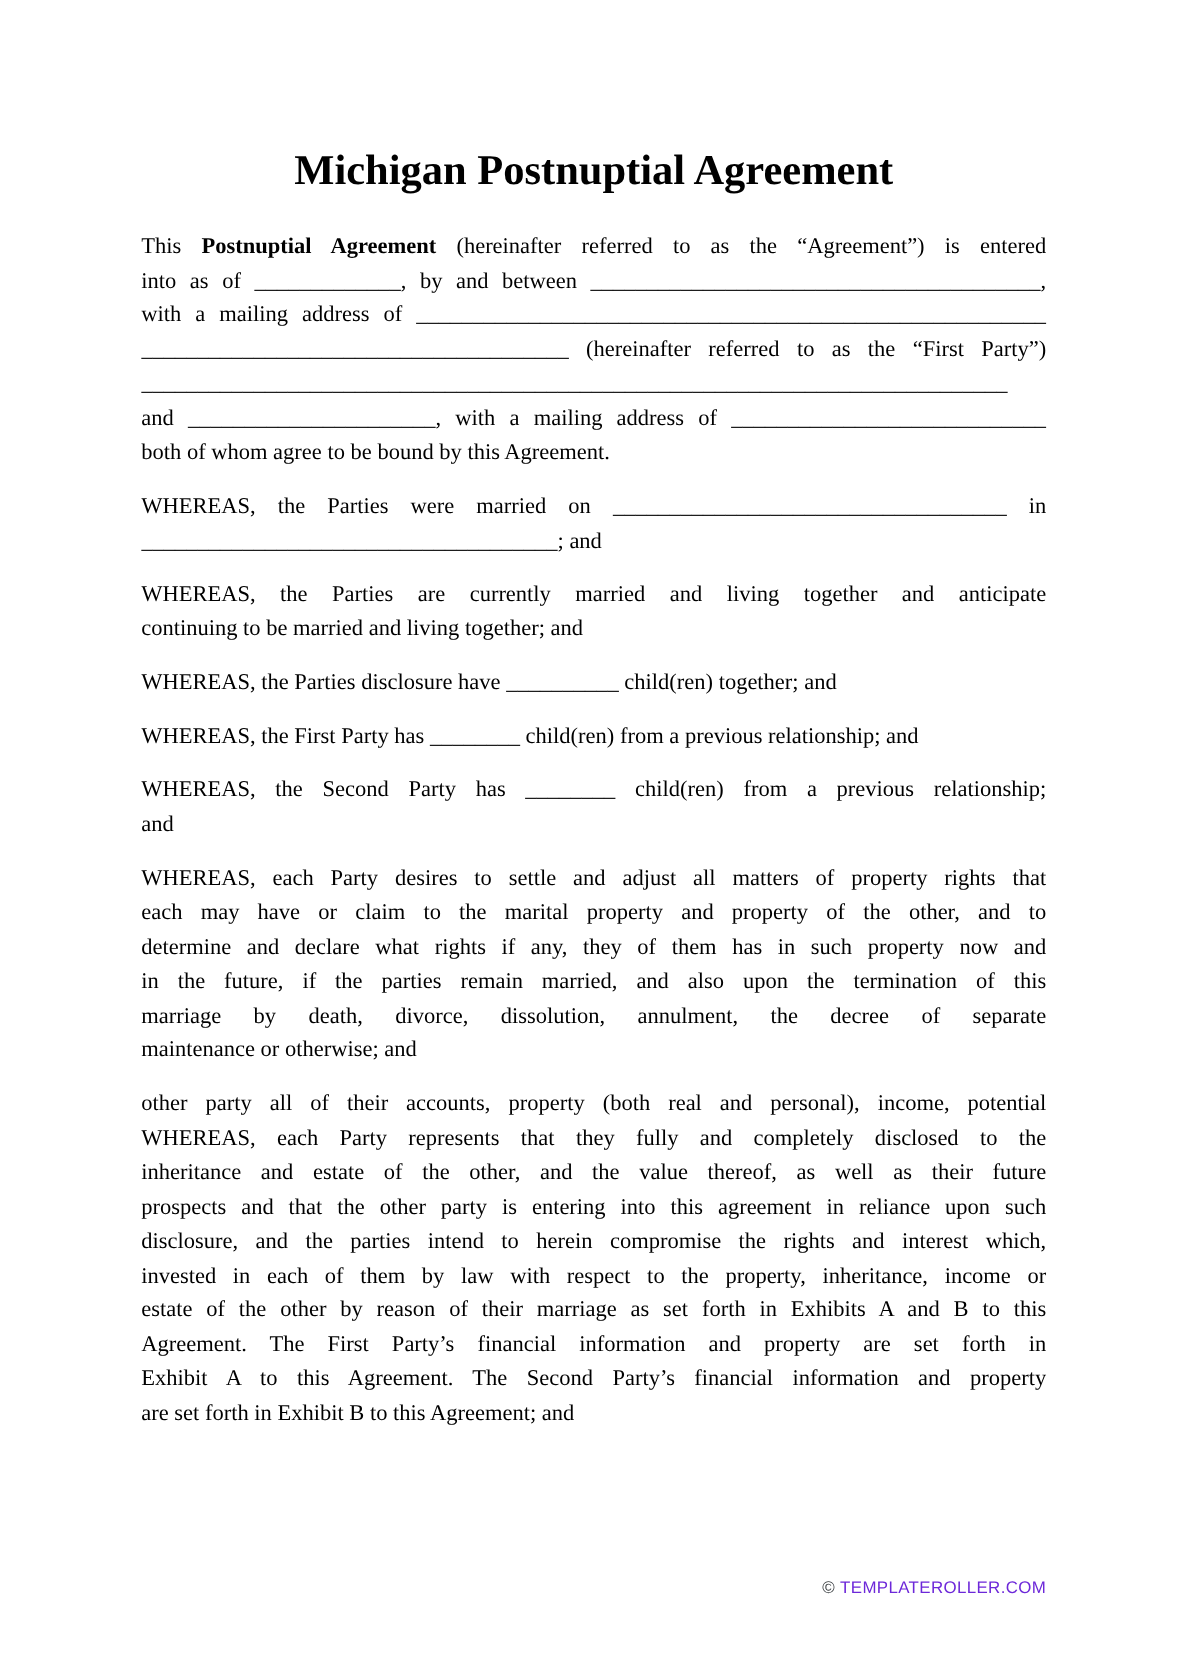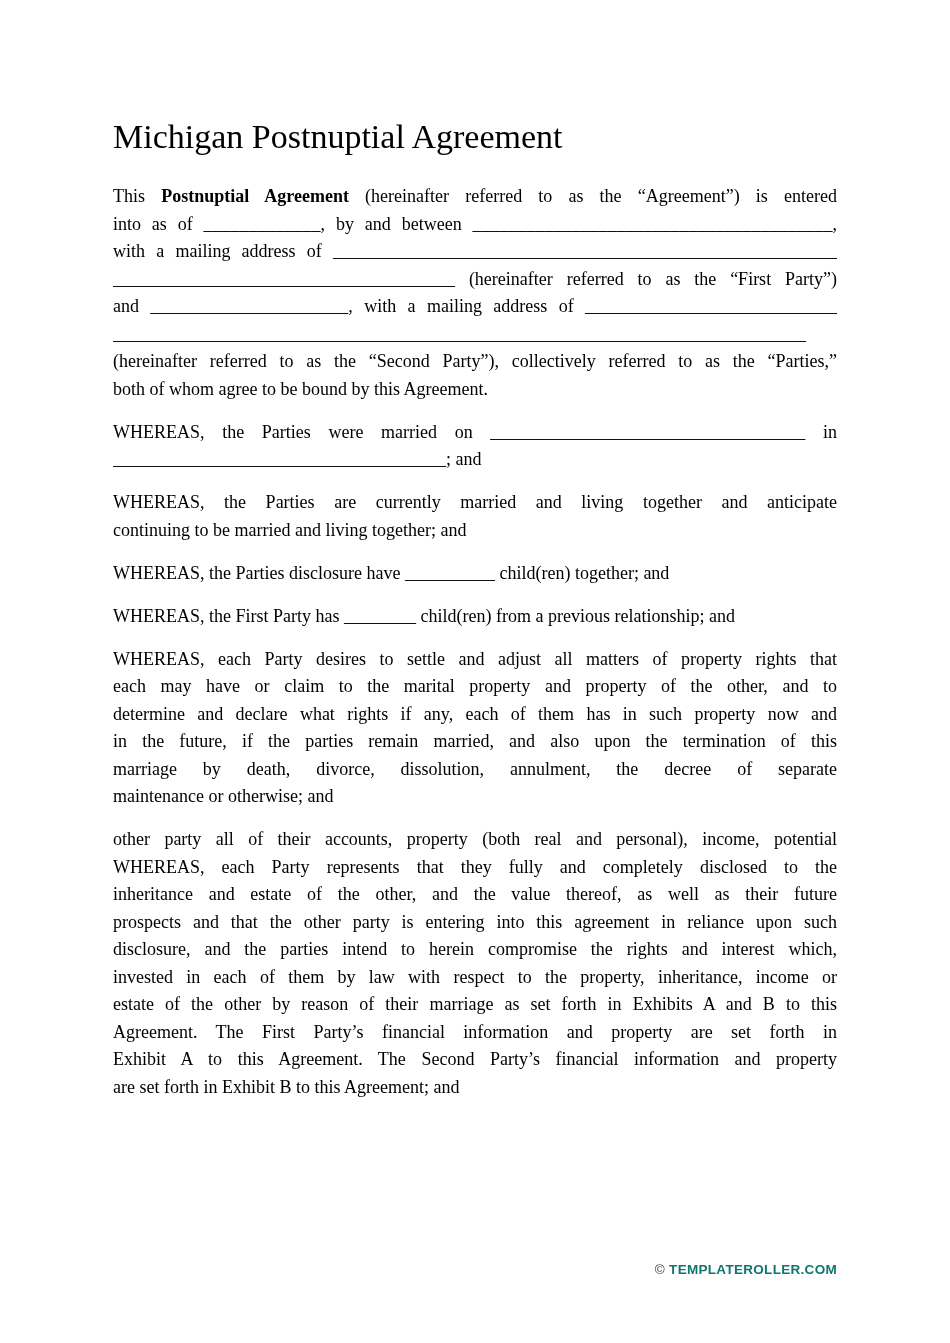--- a/index.html
+++ b/index.html
@@ -9,56 +9,55 @@
     background:#ffffff;
     font-family:"Liberation Serif","DejaVu Serif",serif;
     color:#000;
     box-sizing:border-box;
     padding:0 113px;
     overflow:hidden;
   }
   .title {
     margin:116px 0 26px 0;
     font-size:34px; line-height:41px;
-    font-weight:normal; text-align:left;
+    font-weight:bold; text-align:center;
     white-space:nowrap;
   }
   .para { margin:0 0 15.5px 0; font-size:18px; }
   .ln {
     display:block;
     height:27.5px; line-height:27.5px;
     overflow:hidden;
     white-space:normal;
   }
   .jl { text-align:justify; text-align-last:justify; }
   .footer {
     position:absolute;
     top:1262px; right:113px;
     font-family:"Liberation Sans","DejaVu Sans",sans-serif;
     font-size:13.5px; letter-spacing:0.3px;
     white-space:nowrap;
   }
   .footer .copy { color:#3c4043; margin-right:4px; }
-  .footer .site { color:#0f766e; text-decoration:none; cursor:pointer;font-weight:bold; }
+  .footer .site { color:#6d28d9; text-decoration:none; cursor:pointer; }
 </style>
 </head>
 <body>
 
 <div class="page">
 
   <h1 class="title">Michigan Postnuptial Agreement</h1>
 
   <p class="para">
     <span class="ln jl"><span>This </span><b>Postnuptial Agreement</b><span> (hereinafter referred to as the “Agreement”) is entered</span></span>
     <span class="ln jl">into as of _____________, by and between ________________________________________,</span>
     <span class="ln jl">with a mailing address of ________________________________________________________</span>
     <span class="ln jl">______________________________________ (hereinafter referred to as the “First Party”)</span>
+    <span class="ln jl">_____________________________________________________________________________</span>
     <span class="ln jl">and ______________________, with a mailing address of ____________________________</span>
-    <span class="ln jl">_____________________________________________________________________________</span>
-    <span class="ln jl">(hereinafter referred to as the “Second Party”), collectively referred to as the “Parties,”</span>
     <span class="ln">both of whom agree to be bound by this Agreement.</span>
   </p>
 
   <p class="para">
     <span class="ln jl">WHEREAS, the Parties were married on ___________________________________ in</span>
     <span class="ln">_____________________________________; and</span>
   </p>
 
   <p class="para">
     <span class="ln jl">WHEREAS, the Parties are currently married and living together and anticipate</span>
@@ -66,25 +65,29 @@
   </p>
 
   <p class="para">
     <span class="ln">WHEREAS, the Parties disclosure have __________ child(ren) together; and</span>
   </p>
 
   <p class="para">
     <span class="ln">WHEREAS, the First Party has ________ child(ren) from a previous relationship; and</span>
   </p>
 
+  <p class="para">
+    <span class="ln jl">WHEREAS, the Second Party has ________ child(ren) from a previous relationship;</span>
+    <span class="ln">and</span>
+  </p>
 
   <p class="para">
     <span class="ln jl">WHEREAS, each Party desires to settle and adjust all matters of property rights that</span>
     <span class="ln jl">each may have or claim to the marital property and property of the other, and to</span>
-    <span class="ln jl">determine and declare what rights if any, each of them has in such property now and</span>
+    <span class="ln jl">determine and declare what rights if any, they of them has in such property now and</span>
     <span class="ln jl">in the future, if the parties remain married, and also upon the termination of this</span>
     <span class="ln jl">marriage by death, divorce, dissolution, annulment, the decree of separate</span>
     <span class="ln">maintenance or otherwise; and</span>
   </p>
 
   <p class="para">
     <span class="ln jl">other party all of their accounts, property (both real and personal), income, potential</span>
     <span class="ln jl">WHEREAS, each Party represents that they fully and completely disclosed to the</span>
     <span class="ln jl">inheritance and estate of the other, and the value thereof, as well as their future</span>
     <span class="ln jl">prospects and that the other party is entering into this agreement in reliance upon such</span>

